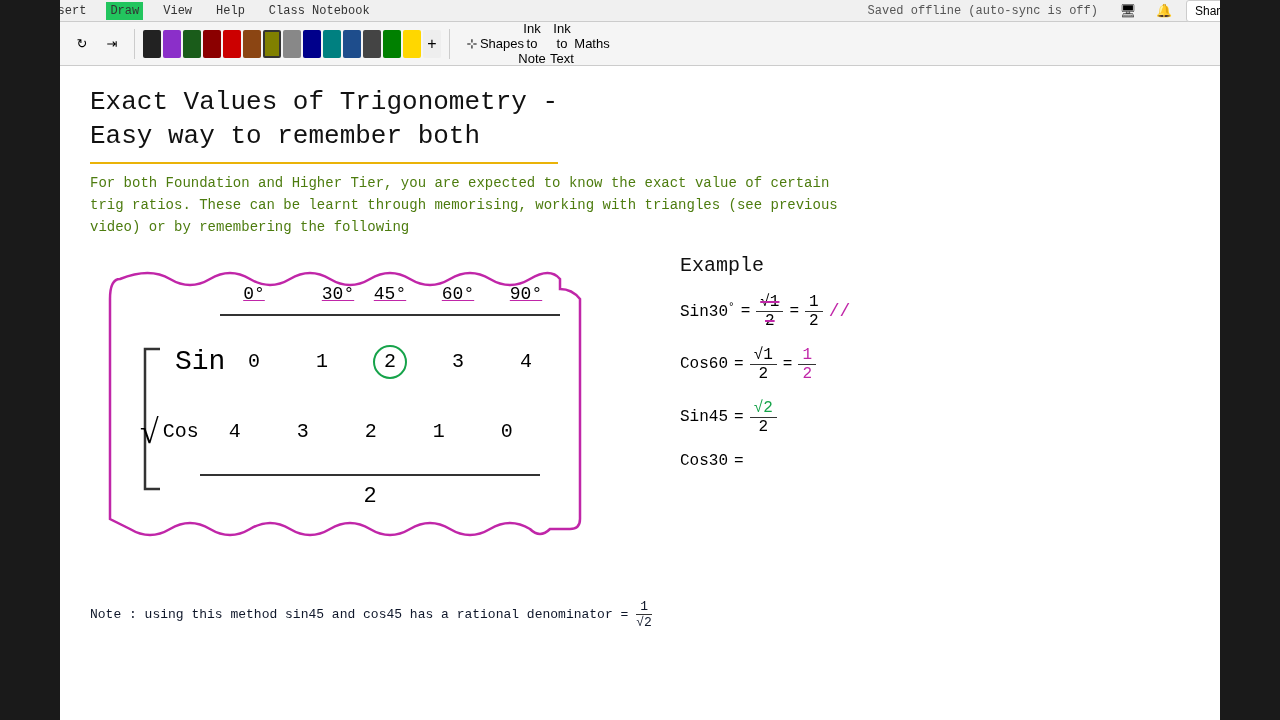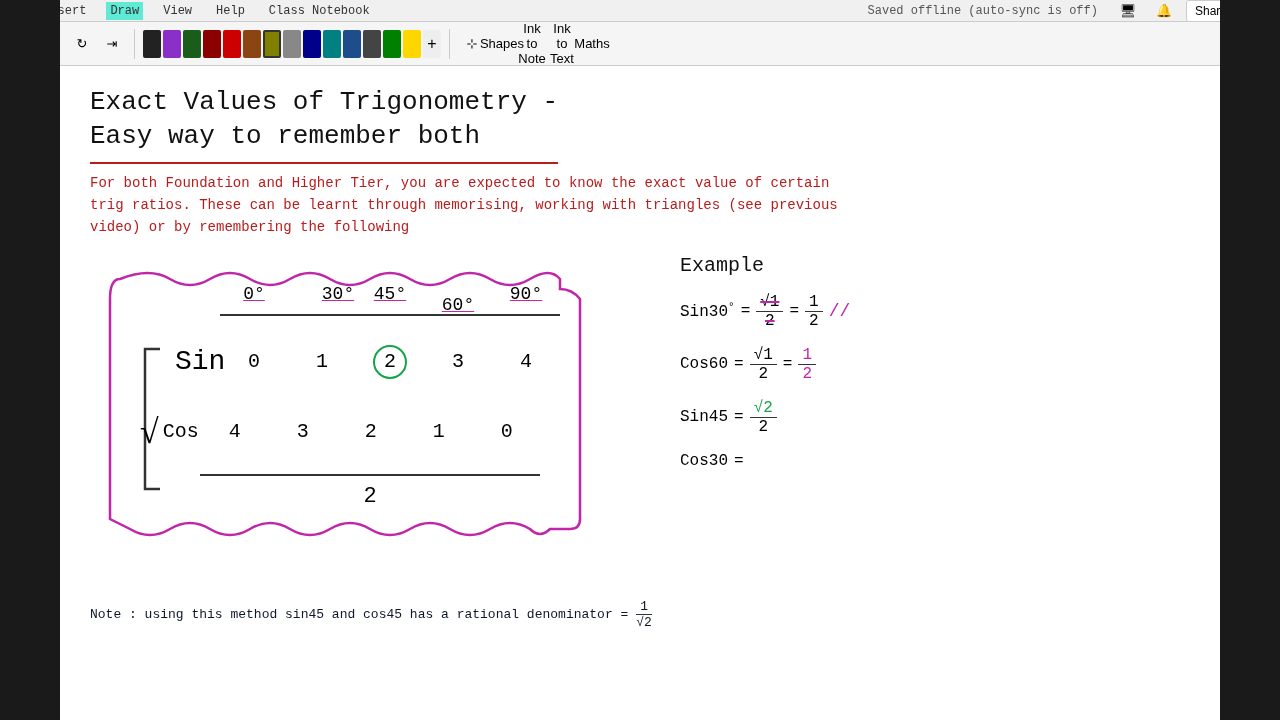--- a/index.html
+++ b/index.html
@@ -21,21 +21,21 @@
       gap: 16px;
       font-size: 12px;
       color: #333;
       border-bottom: 1px solid #ccc;
     }
     .menu-item {
       cursor: pointer;
       padding: 2px 4px;
     }
     .menu-item.active {
-      background: #5eead4;
+      background: #22c55e;
     }
 
     
     .toolbar {
       background: #f5f5f5;
       height: 44px;
       display: flex;
       align-items: center;
       padding: 0 8px;
       gap: 4px;
@@ -112,37 +112,37 @@
       position: relative;
     }
 
     .page-title {
       font-family: 'Courier New', monospace;
       font-size: 26px;
       font-weight: normal;
       color: #111;
       line-height: 1.3;
       margin-bottom: 8px;
-      border-bottom: 2px solid #b91c1c;
+      border-bottom: 2px solid #eab308;
       padding-bottom: 8px;
       display: inline-block;
     }
 
     .page-date {
       font-size: 12px;
       color: #555;
       margin-bottom: 16px;
       font-family: Arial, sans-serif;
     }
 
     .intro-text {
       font-family: 'Courier New', monospace;
       font-size: 14px;
       line-height: 1.6;
-      color: #b91c1c;
+      color: #4d7c0f;
       margin-bottom: 20px;
       max-width: 760px;
     }
 
     
     .diagram-section {
       display: flex;
       gap: 40px;
       align-items: flex-start;
     }
@@ -339,21 +339,21 @@
         <div style="position:absolute; top:25px; left:130px; display:flex; gap:0; font-family:'Courier New',monospace; font-size:18px;">
           <div style="width:68px; text-align:center;">
             <span style="text-decoration:underline; text-decoration-color:#c026a8;">0°</span>
           </div>
           <div style="width:68px; text-align:center;">
             <span style="text-decoration:underline; text-decoration-color:#c026a8;margin-left:32px;">30°</span>
           </div>
           <div style="width:68px; text-align:center;">
             <span style="text-decoration:underline; text-decoration-color:#c026a8;">45°</span>
           </div>
-          <div style="width:68px; text-align:center;margin-top:11px;">
+          <div style="width:68px; text-align:center;">
             <span style="text-decoration:underline; text-decoration-color:#c026a8;">60°</span>
           </div>
           <div style="width:68px; text-align:center;">
             <span style="text-decoration:underline; text-decoration-color:#c026a8;">90°</span>
           </div>
         </div>
 
         <div style="position:absolute; top:55px; left:130px; width:340px; height:2px; background:#333;"></div>
 
         <div style="position:absolute; top:75px; left:85px; display:flex; align-items:center; font-family:'Courier New',monospace; font-size:20px; height:56px;">

